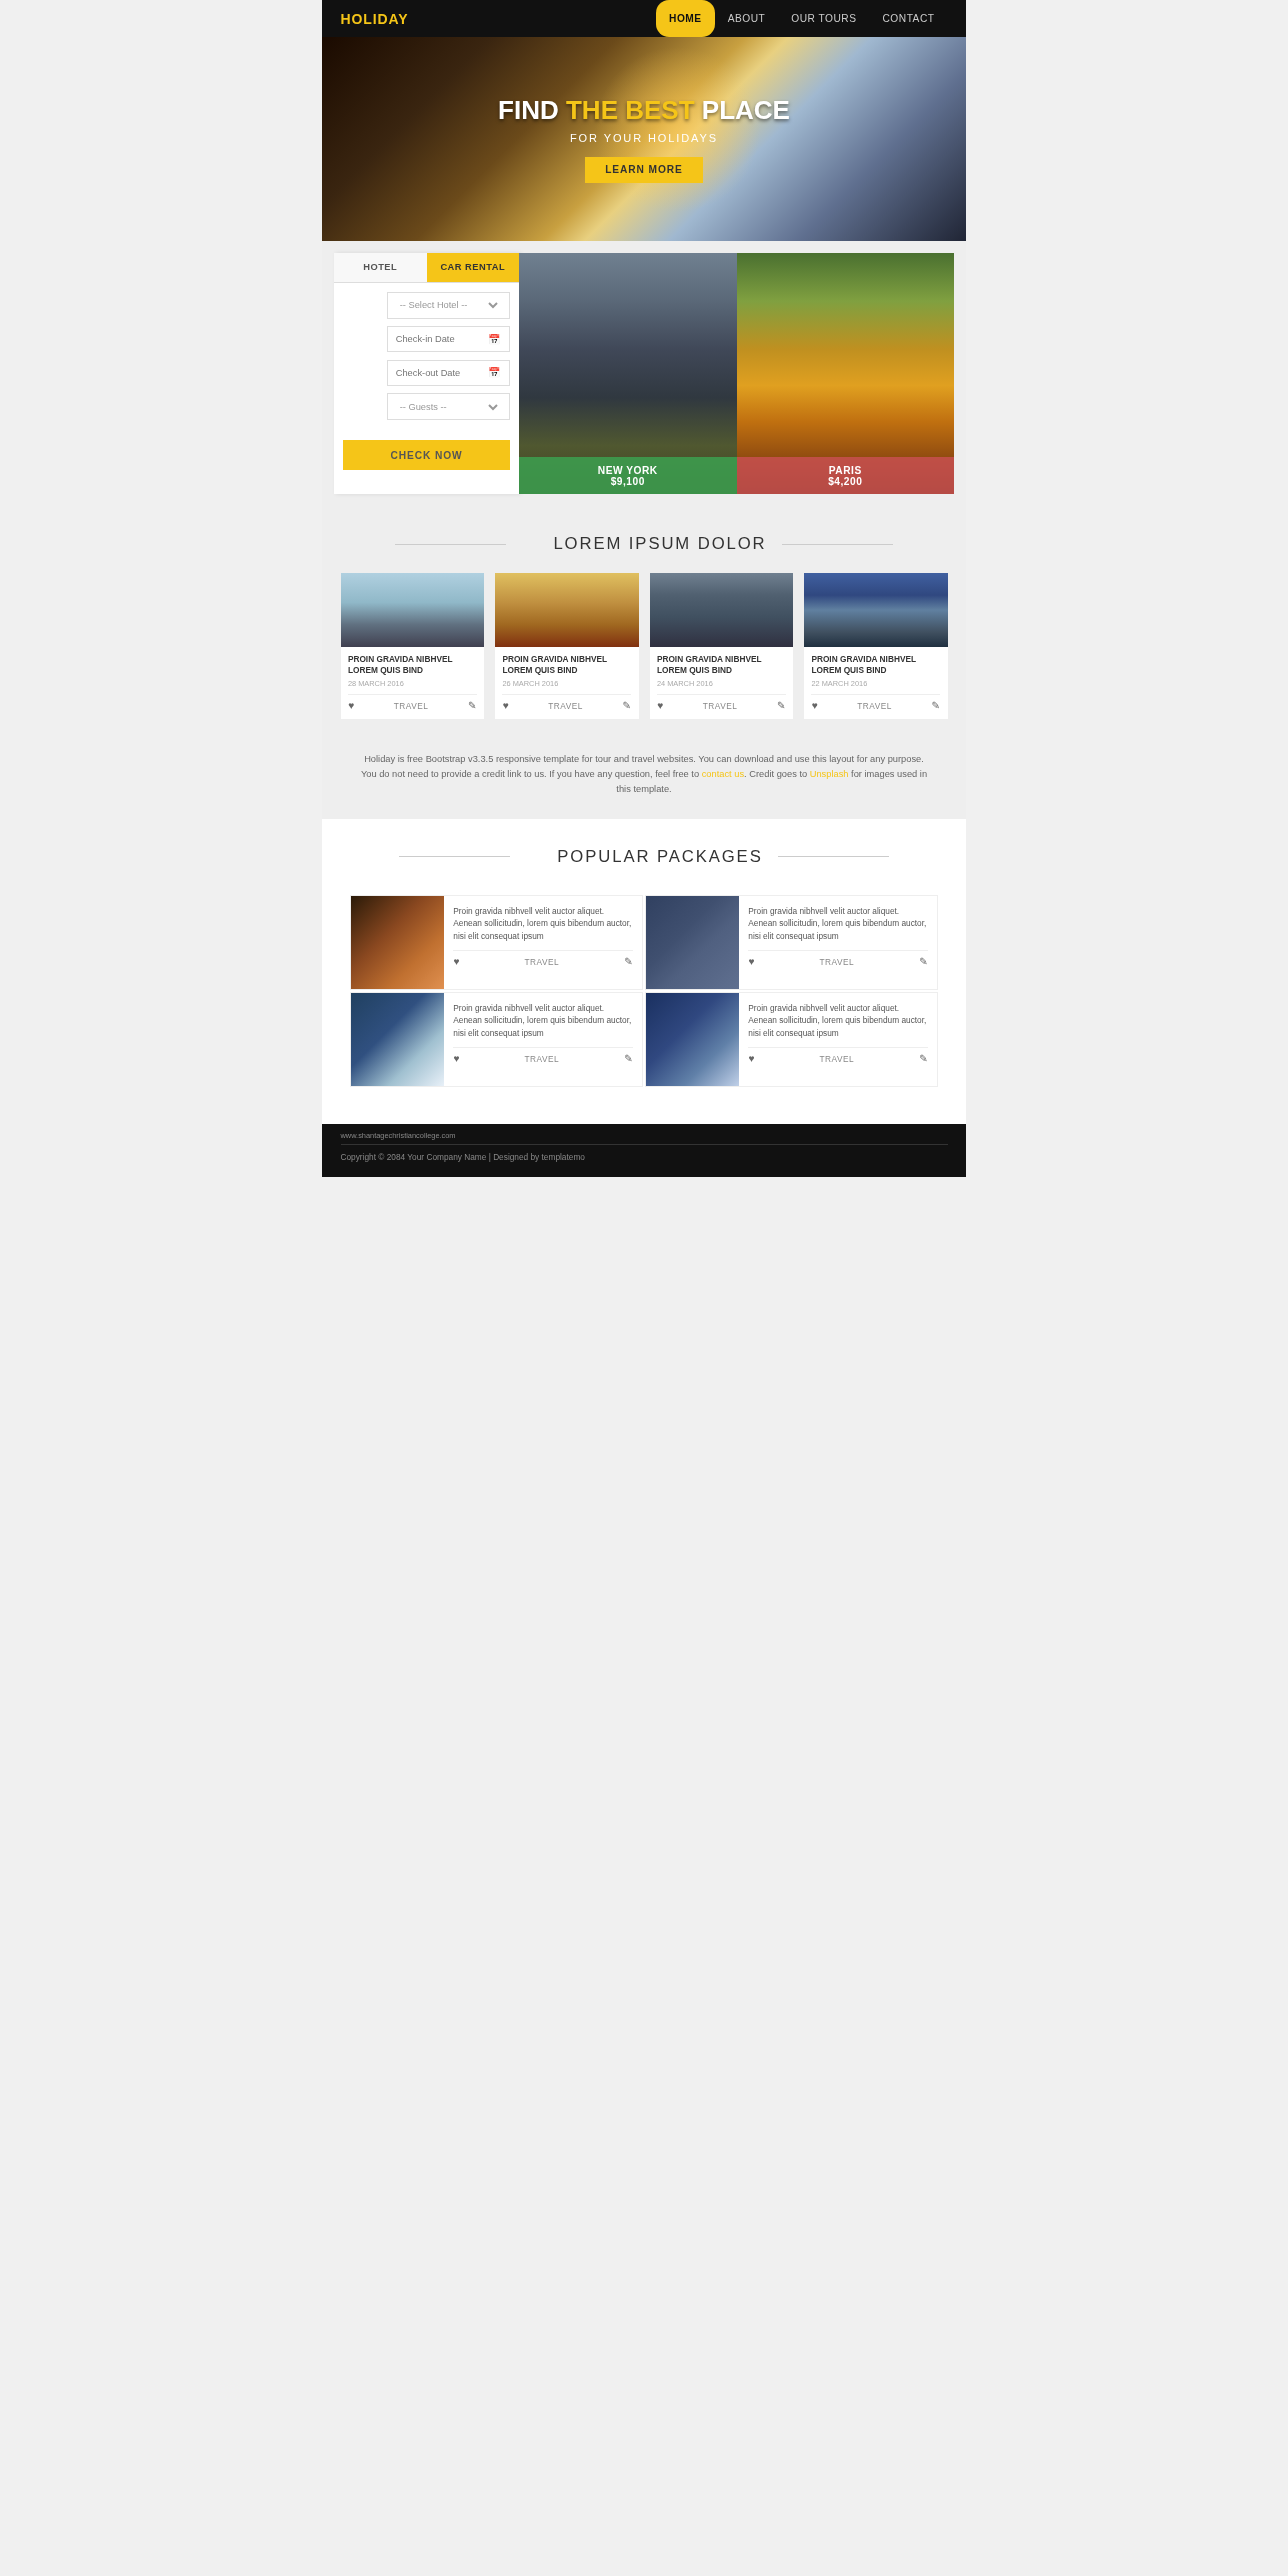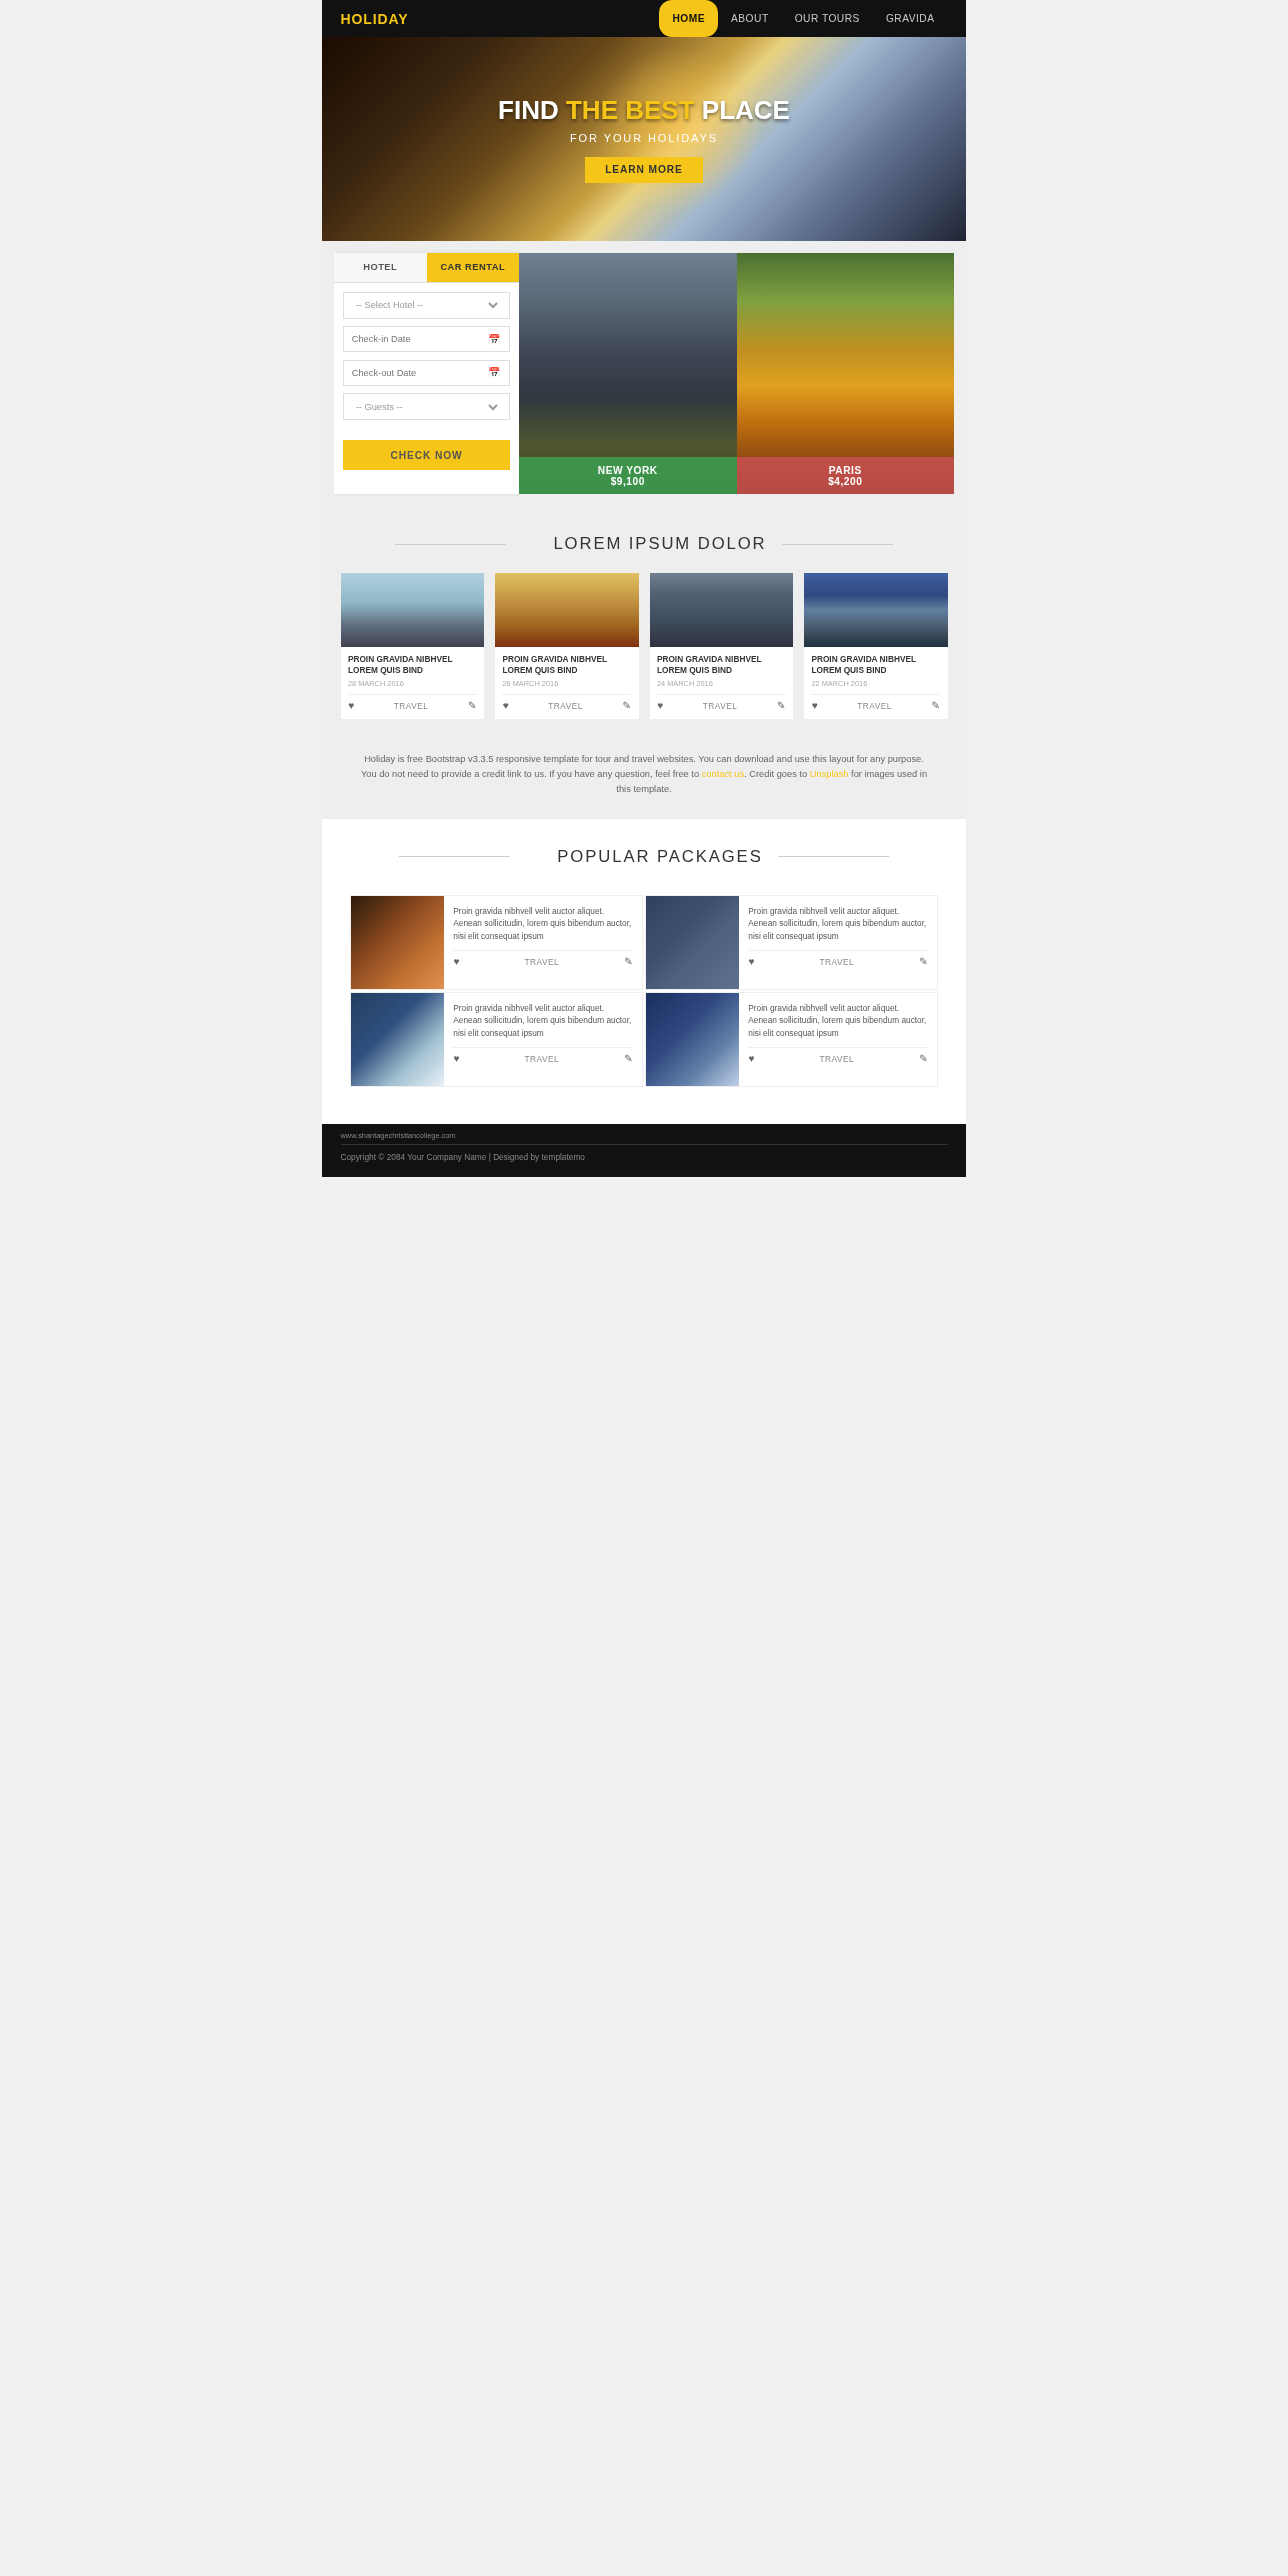--- a/index.html
+++ b/index.html
@@ -109,21 +109,21 @@
       text-align: center;
       padding: 9.3px 3.7px;
       font-size: 9.3px;
       font-weight: bold;
       cursor: pointer;
       letter-spacing: 0.5px;
     }
     .booking-tab.active { background: #f5c518; color: #333; }
     .booking-tab:not(.active) { background: #f8f8f8; color: #555; }
 
-    .booking-form { padding: 9.3px; }
+    .booking-form { padding: 9.3px; margin-left: 44px; }
     .form-field {
       border: 0.9px solid #ddd;
       padding: 6.5px 7.4px;
       width: 100%;
       font-size: 9.3px;
       color: #999;
       margin-bottom: 7.4px;
       display: flex;
       align-items: center;
       justify-content: space-between;
@@ -320,21 +320,21 @@
   </style>
 </head>
 <body>
 
 <nav>
   <span class="nav-logo">HOLIDAY</span>
   <div class="nav-links">
     <div class="nav-link active">HOME</div>
     <div class="nav-link">ABOUT</div>
     <div class="nav-link">OUR TOURS</div>
-    <div class="nav-link">GRAVIDA</div>
+    <div class="nav-link">CONTACT</div>
   </div>
 </nav>
 
 <div class="hero">
   <div class="hero-title">
     FIND <span>THE BEST</span> PLACE
   </div>
   <div class="hero-subtitle">FOR YOUR HOLIDAYS</div>
   <button class="hero-btn">LEARN MORE</button>
 </div>

